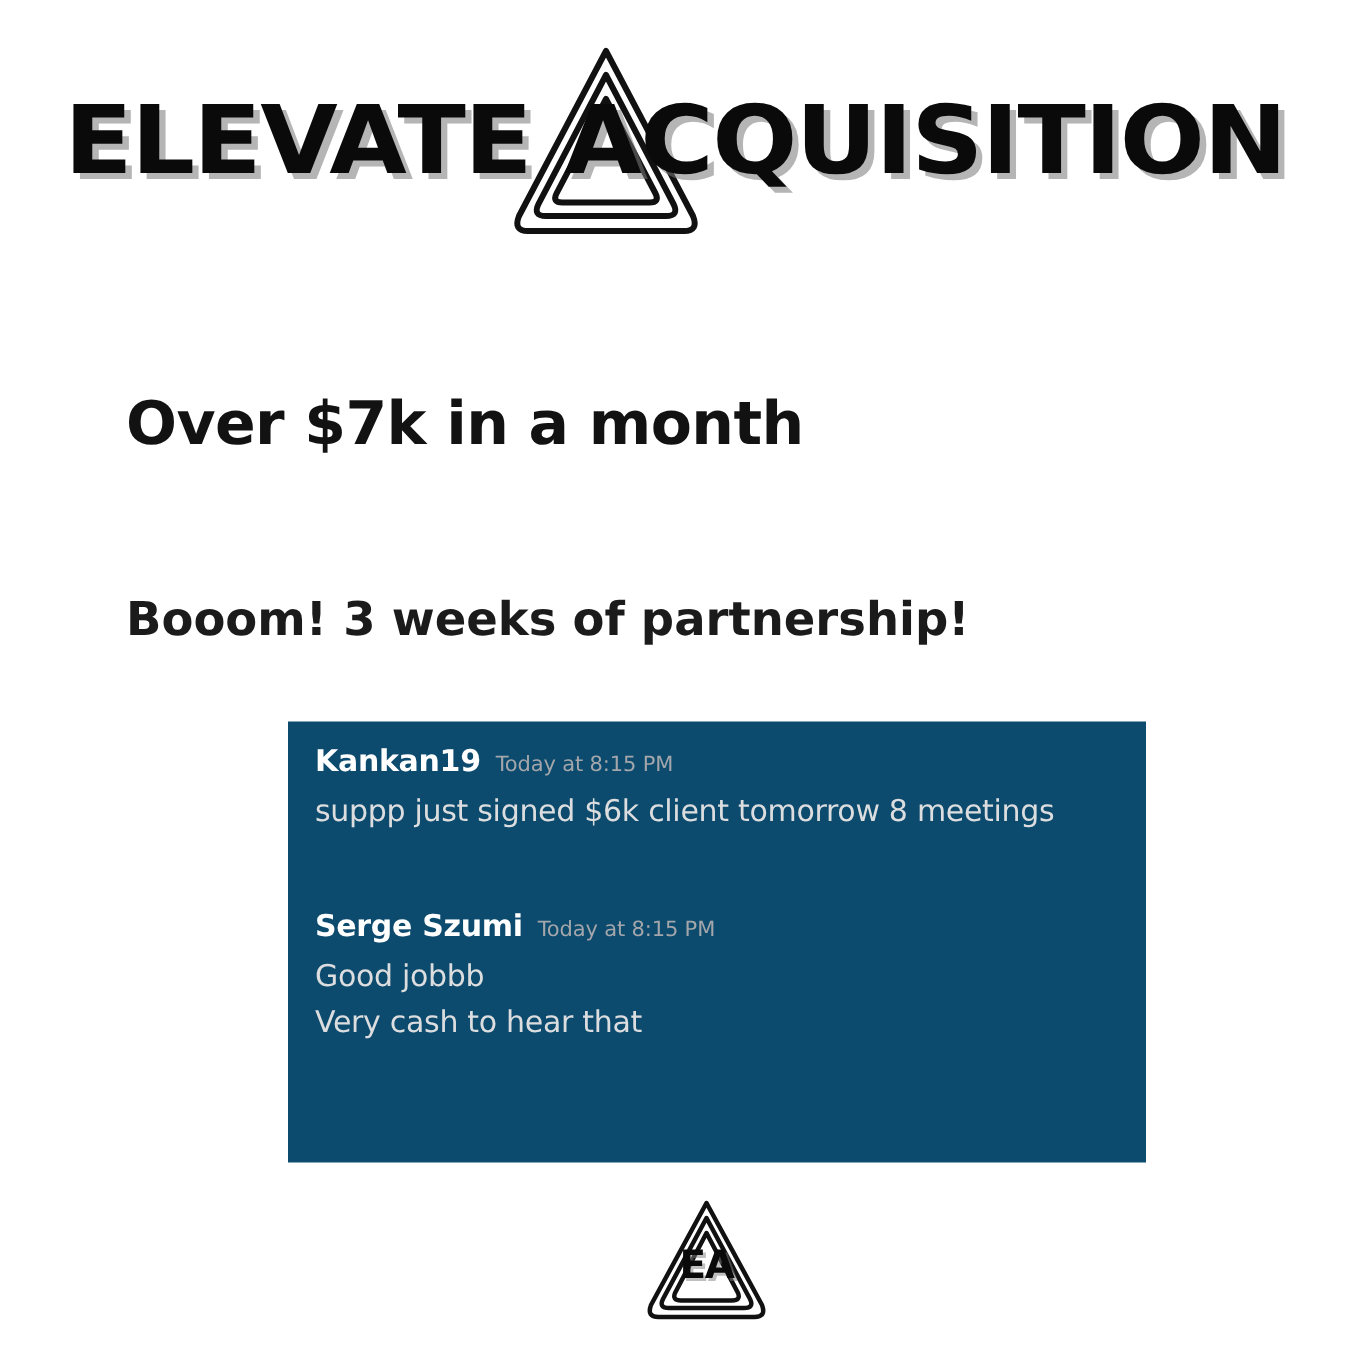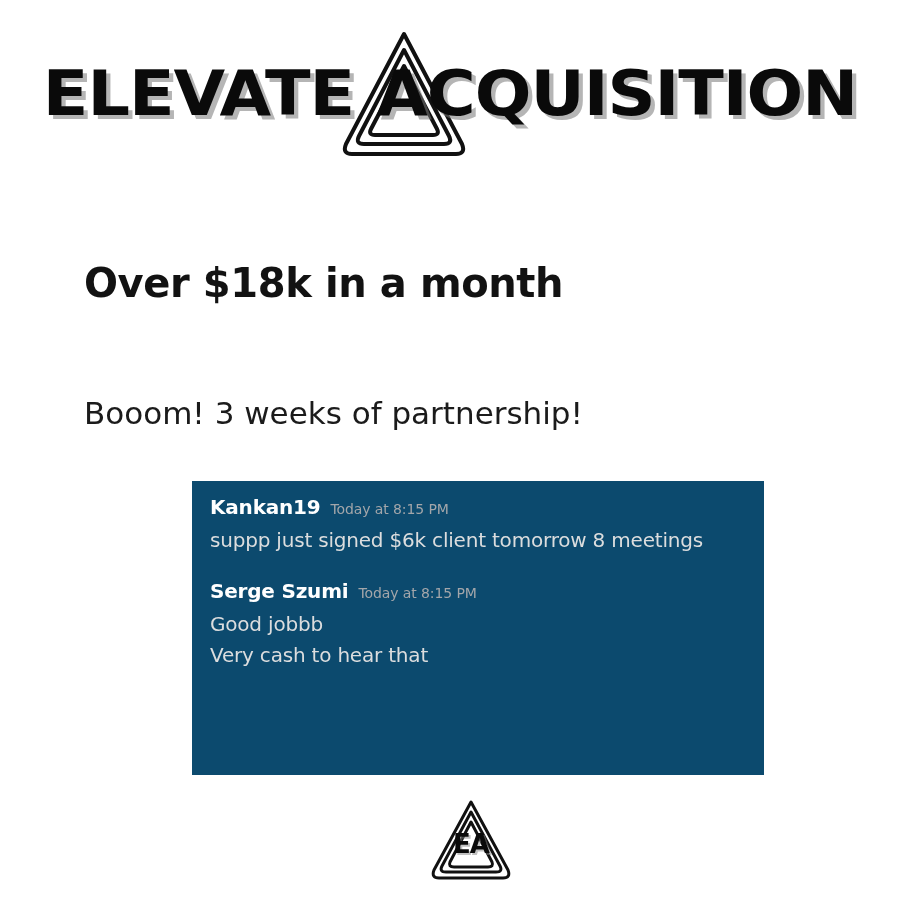--- a/index.html
+++ b/index.html
@@ -63,42 +63,42 @@
     color: #121212;
     letter-spacing: -0.4px;
   }
   .headline-line { display: block; white-space: nowrap; }
 
   .subheadline {
     position: absolute;
     left: 84px;
     top: 393px;
     font-family: "DejaVu Sans", sans-serif;
-    font-weight: normal;
+    font-weight: bold;
     font-size: 31px;
     line-height: 1.3;
     color: #1b1b1b;
     white-space: nowrap;
   }
 
   
   .chat-panel {
     position: absolute;
     left: 192px;
     top: 481px;
     width: 572px;
     height: 294px;
     background: #0c4a6e;
     box-sizing: border-box;
     padding: 14px 18px 10px 18px;
     overflow: hidden;
   }
 
   .chat-group { margin-bottom: 0; }
-  .chat-group + .chat-group { margin-top: 24px; }
+  .chat-group + .chat-group { margin-top: 50px; }
 
   .chat-meta {
     display: flex;
     align-items: baseline;
     gap: 10px;
     margin-bottom: 6px;
     line-height: 1.2;
   }
   .chat-author {
     font-family: "DejaVu Sans", sans-serif;
@@ -163,21 +163,21 @@
       <path d="M66 24 L111 110 Q115 118 106 118 L26 118 Q17 118 21 110 Z" fill="none" stroke="#111111" stroke-width="4" stroke-linejoin="round"></path>
 
       <path d="M66 40 L99 103 Q102 109 95 109 L37 109 Q30 109 33 103 Z" fill="none" stroke="#111111" stroke-width="4" stroke-linejoin="round"></path>
     </svg>
   </div>
 
   <div class="brand-wordmark">ELEVATE ACQUISITION</div>
 </div>
 
 <div class="headline">
-  <span class="headline-line">Over $18k in a month</span>
+  <span class="headline-line">Over $7k in a month</span>
 </div>
 
 <div class="subheadline">Booom! 3 weeks of partnership!</div>
 
 <div class="chat-panel">
 
   <div class="chat-group">
     <div class="chat-meta">
       <span class="chat-author">Kankan19</span>
       <span class="chat-time">Today at 8:15 PM</span>

